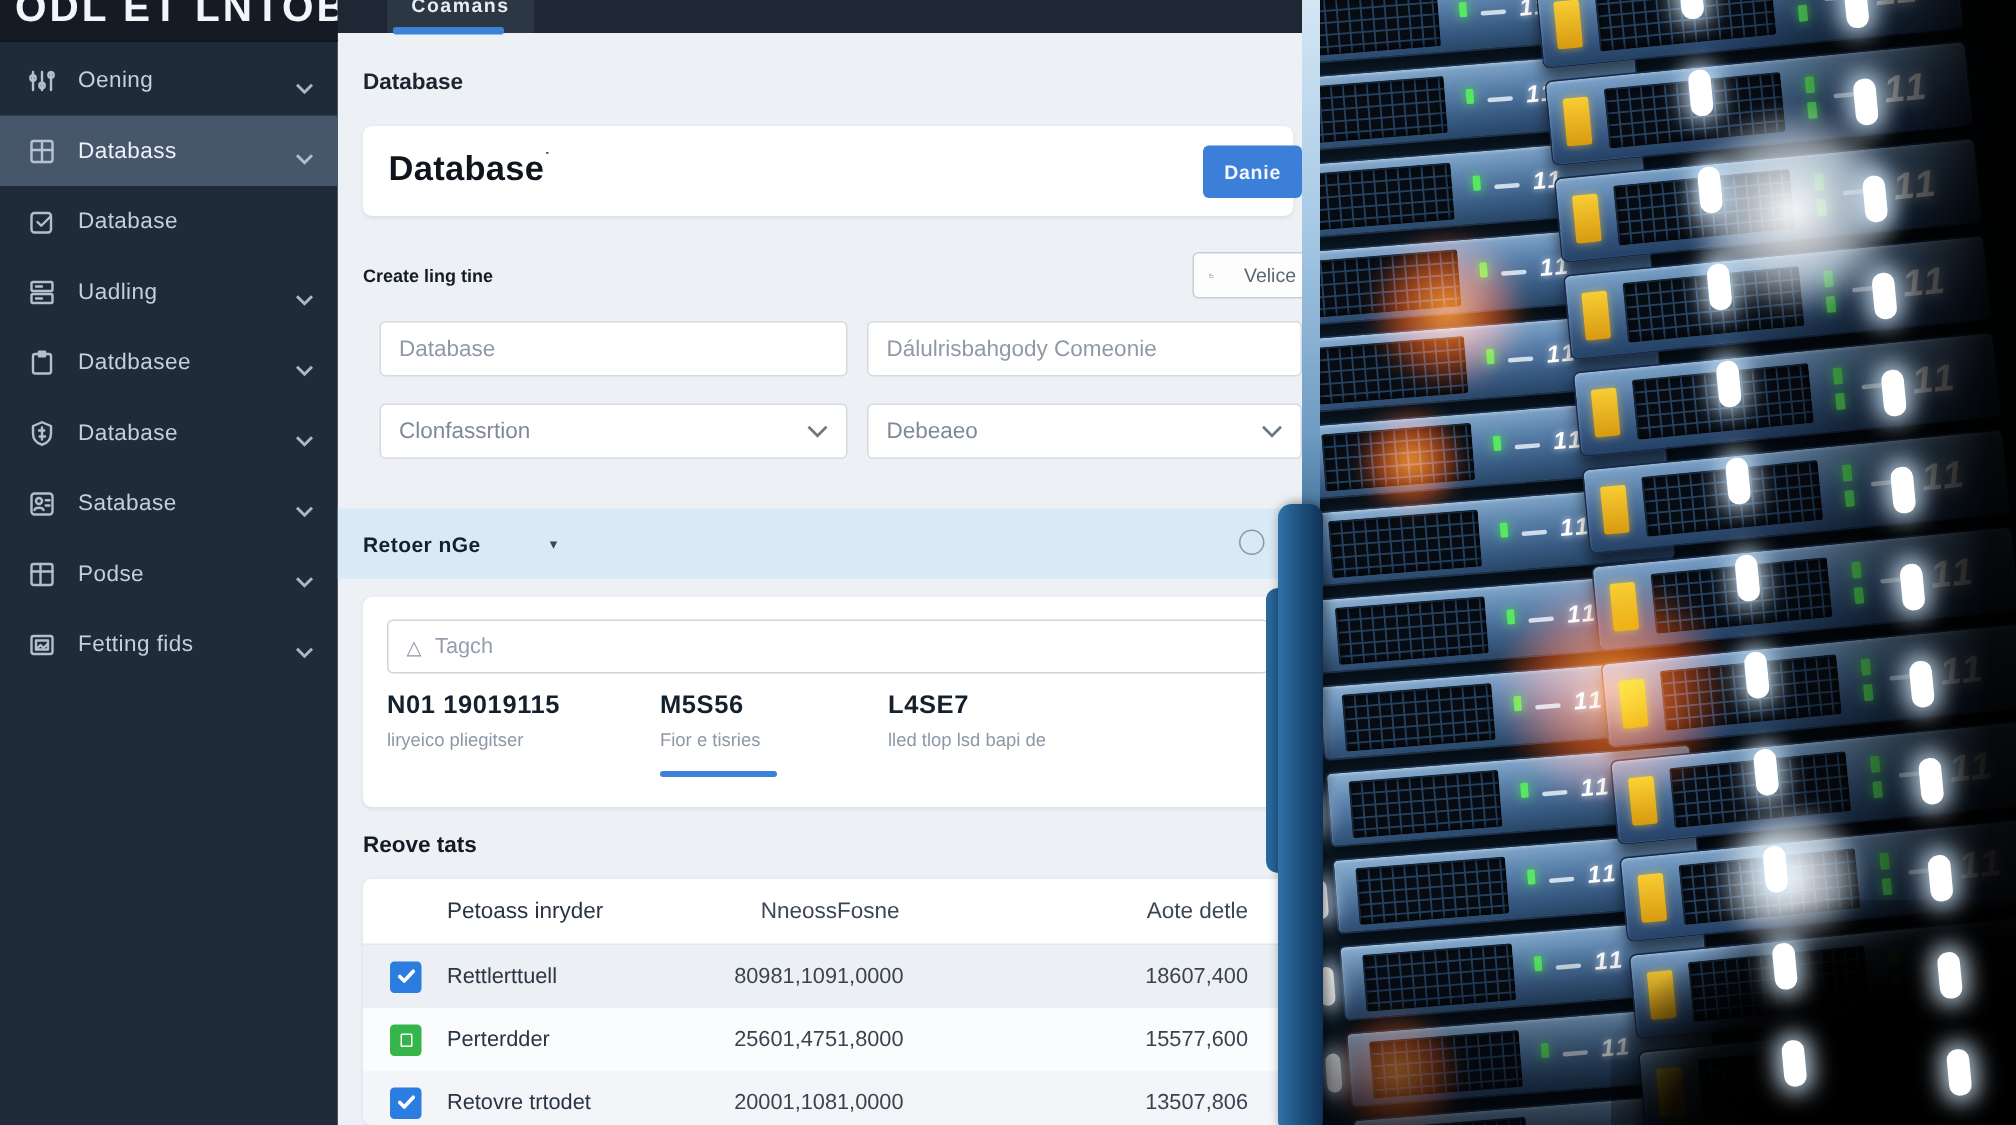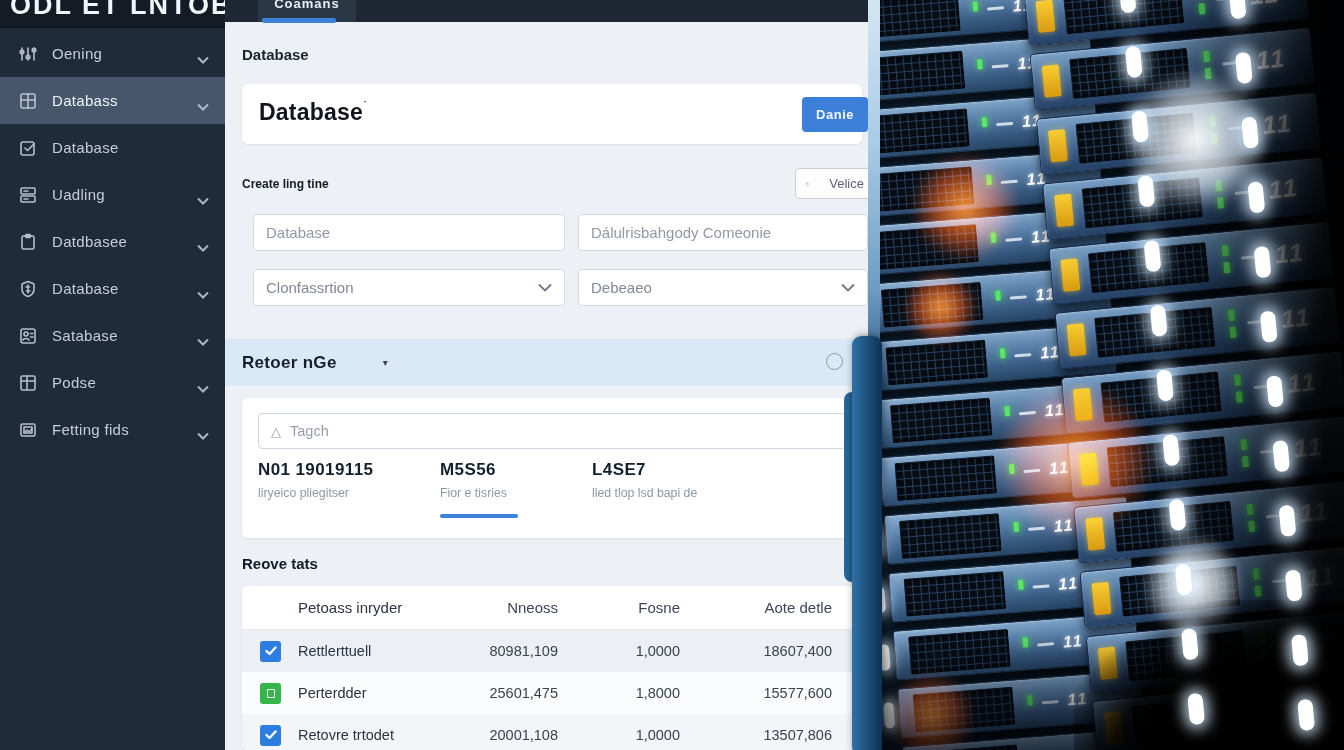--- a/index.html
+++ b/index.html
@@ -64,21 +64,21 @@
   .tselect { position:absolute; height:37px; background:#fff; border:1px solid #d5dade;
     border-radius:4px; padding:0 12px; font-size:15px; color:#7f8997; display:flex;
     align-items:center; cursor:pointer; }
   .tselect .sel-label { flex:1; }
   .tselect svg { width:14px; height:9px; stroke:#6d7886; fill:none; stroke-width:1.8; }
   #select1 { left:28px; top:247px; width:312px; }
   #select2 { left:353px; top:247px; width:290px; }
 
   #band { position:absolute; left:0; top:317px; width:643px; height:47px;
     background:#d9e9f6; display:flex; align-items:center; }
-  #band-label { margin-left:17px; font-size:17px; font-weight:800; color:#15202e;
+  #band-label { margin-left:17px; font-size:14px; font-weight:800; color:#15202e;
     letter-spacing:.3px; }
   #band-caret { margin-left:46px; font-size:10px; color:#3c4452; cursor:pointer; }
   #band-circle { position:absolute; left:601px; top:14px; width:17px; height:17px;
     border:1.8px solid #8a97a6; border-radius:50%; }
 
   #tabs-card { left:17px; top:376px; width:620px; height:140px; }
   #search-box { position:absolute; left:16px; top:15px; width:588px; height:36px;
     border:1px solid #cfd5dc; border-radius:4px; display:flex; align-items:center;
     padding:0 12px; color:#959eac; font-size:14.5px; cursor:text; background:#fff; }
   #search-tri { margin-right:9px; font-size:13px; color:#8d97a5; }
@@ -94,21 +94,21 @@
   #table-heading { position:absolute; left:17px; top:533px; font-size:15px;
     font-weight:800; color:#141b26; }
   #table-card { left:17px; top:564px; width:620px; height:164px; overflow:hidden; }
   .trow { display:flex; align-items:center; height:42px; padding:0 30px 0 18px;
     font-size:14.5px; color:#39434f; }
   .trow.head { height:44px; background:#fff; border-bottom:1px solid #e4e8ed;
     color:#3b4656; font-weight:400; font-size:15px; }
   .c-check { width:38px; flex:0 0 38px; }
   .c-name { flex:1; color:#2a3442; }
   .c-n1 { width:100px; flex:0 0 100px; text-align:right; }
-  .c-n2 { width:122px; flex:0 0 122px; text-align:right; }
+  .c-n2 { width:122px; flex:0 0 122px; text-align:left; }
   .c-n3 { width:152px; flex:0 0 152px; text-align:right; }
   .trow.r0 { background:#eceff3; }
   .trow.r1 { background:#fbfcfd; }
   .trow.r2 { background:#f3f5f8; }
   .chk { width:21px; height:21px; border-radius:3px; display:flex; align-items:center;
     justify-content:center; cursor:pointer; }
   .chk.blue { background:#2b7de0; }
   .chk.green { background:#35b54a; }
   .chk svg { width:12px; height:10px; stroke:#fff; stroke-width:2.4; fill:none;
     stroke-linecap:round; stroke-linejoin:round; }

